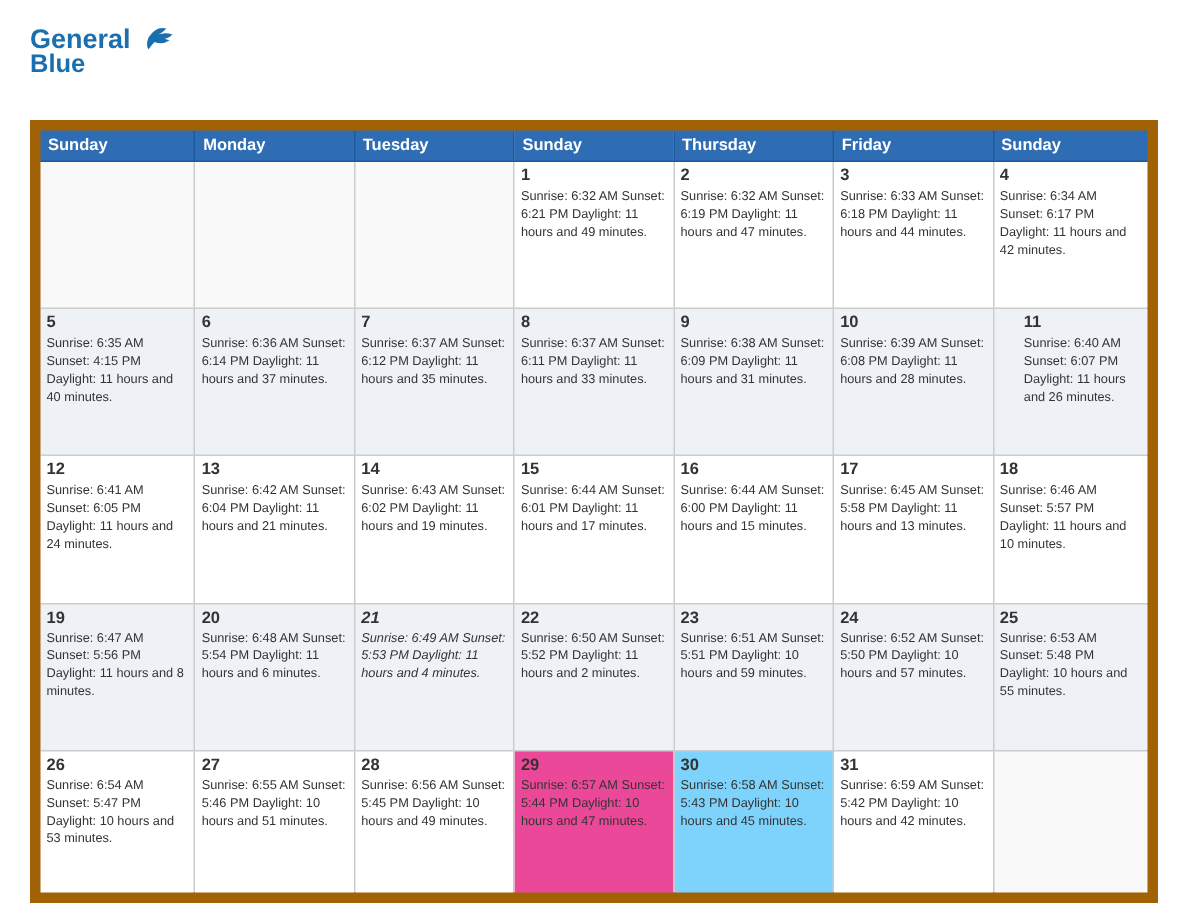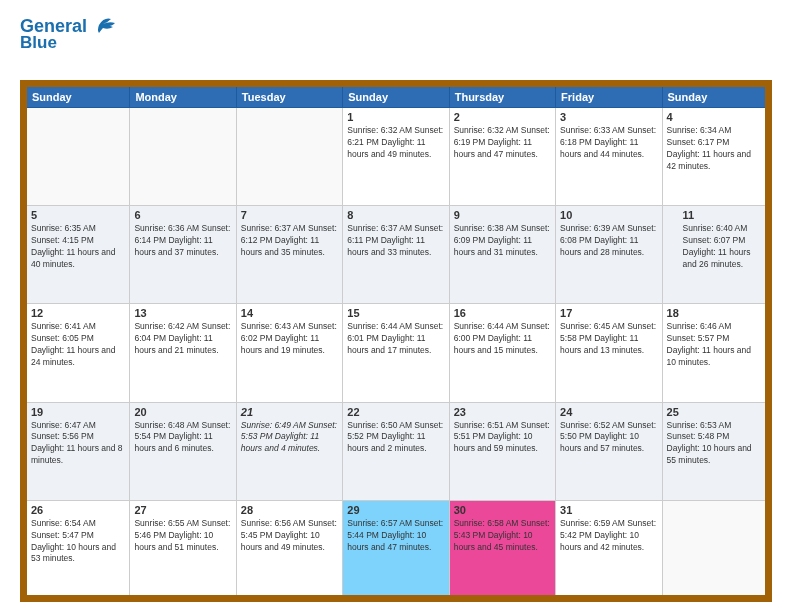--- a/index.html
+++ b/index.html
@@ -326,28 +326,28 @@
 Daylight: 10 hours
 and 51 minutes.</div>
           </td>
           <td style="background-color: rgb(255, 255, 255);">
             <span class="day-num">28</span>
             <div class="day-info">Sunrise: 6:56 AM
 Sunset: 5:45 PM
 Daylight: 10 hours
 and 49 minutes.</div>
           </td>
-          <td style="background-color: #7dd3fc;">
+          <td style="background-color: #ec4899;">
             <span class="day-num">29</span>
             <div class="day-info">Sunrise: 6:57 AM
 Sunset: 5:44 PM
 Daylight: 10 hours
 and 47 minutes.</div>
           </td>
-          <td style="background-color: #ec4899;">
+          <td style="background-color: #7dd3fc;">
             <span class="day-num">30</span>
             <div class="day-info">Sunrise: 6:58 AM
 Sunset: 5:43 PM
 Daylight: 10 hours
 and 45 minutes.</div>
           </td>
           <td style="background-color: rgb(255, 255, 255);">
             <span class="day-num">31</span>
             <div class="day-info">Sunrise: 6:59 AM
 Sunset: 5:42 PM

